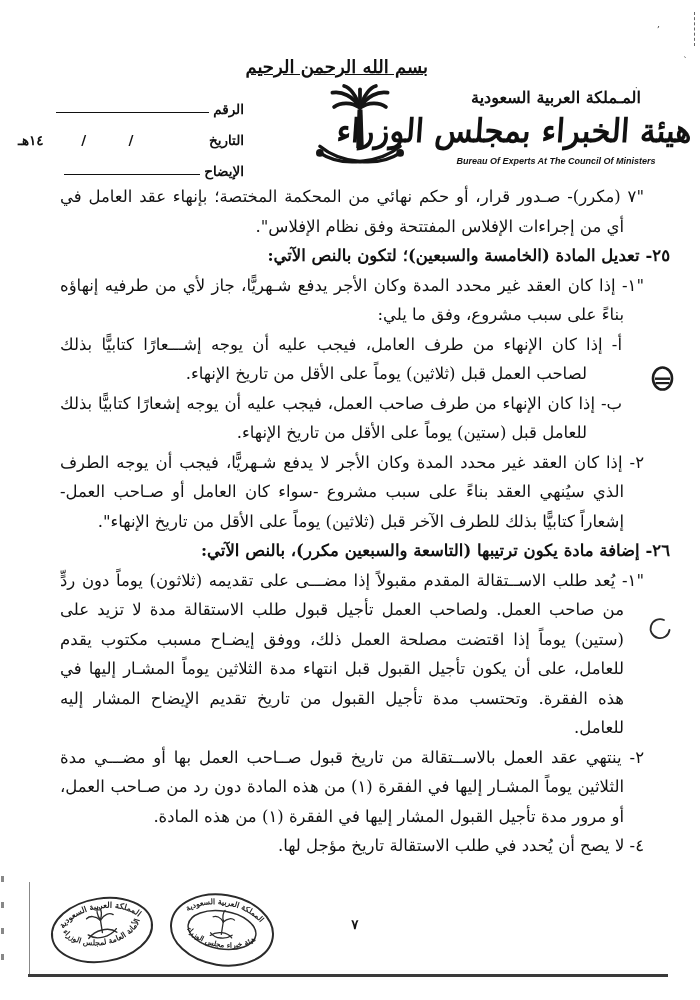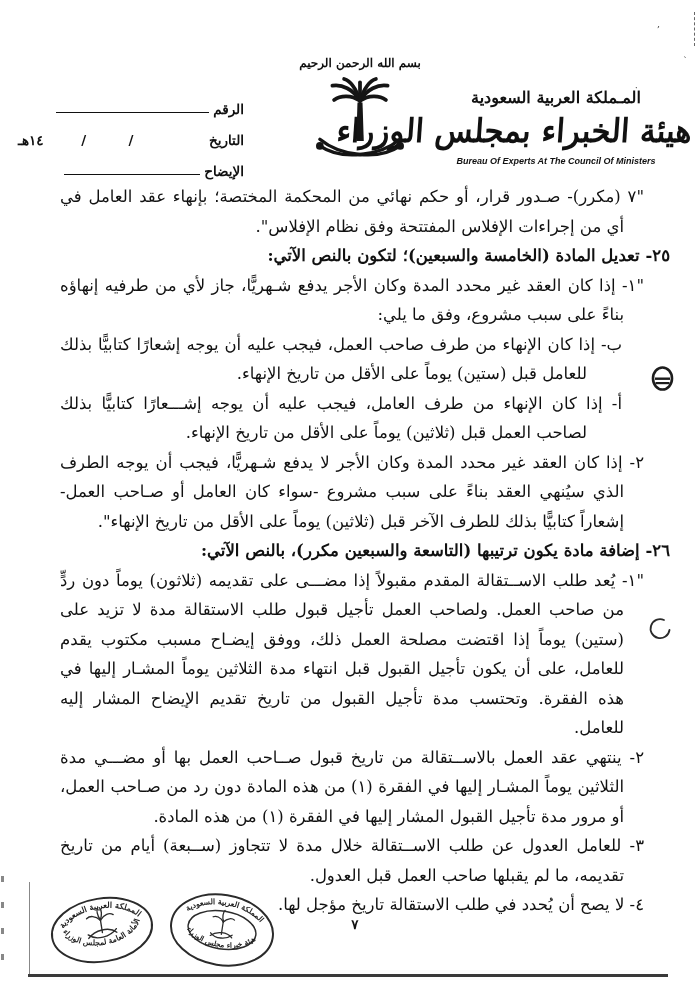--- a/index.html
+++ b/index.html
@@ -7,21 +7,21 @@
     position:relative;width:700px;height:1000px;margin:0 auto;
     background:#fff;overflow:hidden;
     font-family:"DejaVu Serif","Liberation Serif",serif;color:#111;
   }
   
   .hdr-right{position:absolute;top:88px;right:8px;width:272px;text-align:center;direction:rtl;}
   .kingdom{font-size:16px;font-weight:bold;letter-spacing:0px;}
   .callig{font-size:31px;font-weight:bold;line-height:1.5;transform:skewX(-4deg) scaleY(1.05);white-space:nowrap;}
   .bureau-en{font-family:"Liberation Sans",sans-serif;font-size:9px;font-weight:bold;margin-top:2px;white-space:nowrap;font-style:italic;}
   .hdr-center{position:absolute;top:56px;left:292px;width:136px;text-align:center;}
-  .bismillah{font-size:12px;font-weight:bold;direction:rtl;white-space:nowrap;}
+  .bismillah{font-size:18px;font-weight:bold;direction:rtl;white-space:nowrap;text-decoration:underline;}
   .emblem-svg{margin-top:4px;}
   .hdr-fields{position:absolute;top:86px;left:16px;width:228px;direction:rtl;font-weight:bold;font-size:13.5px;}
   .field-row{display:flex;align-items:flex-end;height:31px;}
   .f-label{white-space:nowrap;padding-left:4px;}
   .f-line{flex:1;border-bottom:1.7px solid #111;margin-bottom:4px;}
   .row-num{padding-left:40px;}
   .row-att{padding-left:48px;}
   .date-vals{white-space:pre;font-weight:bold;flex:1;text-align:left;padding-left:2px;}
   
   .body-text{
@@ -95,27 +95,26 @@
     <div class="field-row row-att">
       <span class="f-label">الإيضاح</span>
       <span class="f-line"></span>
     </div>
   </div>
 
   <div class="body-text">
       <div class="para main">"٧ (مكرر)- صـدور قرار، أو حكم نهائي من المحكمة المختصة؛ بإنهاء عقد العامل في أي من إجراءات الإفلاس المفتتحة وفق نظام الإفلاس".</div>
       <div class="para heading bold">٢٥- تعديل المادة (الخامسة والسبعين)؛ لتكون بالنص الآتي:</div>
       <div class="para main">"١- إذا كان العقد غير محدد المدة وكان الأجر يدفع شـهريًّا، جاز لأي من طرفيه إنهاؤه بناءً على سبب مشروع، وفق ما يلي:</div>
+      <div class="para sub">أ- إذا كان الإنهاء من طرف العامل، فيجب عليه أن يوجه إشـــعارًا كتابيًّا بذلك لصاحب العمل قبل (ثلاثين) يوماً على الأقل من تاريخ الإنهاء.</div>
       <div class="para sub">ب- إذا كان الإنهاء من طرف صاحب العمل، فيجب عليه أن يوجه إشعارًا كتابيًّا بذلك للعامل قبل (ستين) يوماً على الأقل من تاريخ الإنهاء.</div>
-      <div class="para sub">أ- إذا كان الإنهاء من طرف العامل، فيجب عليه أن يوجه إشـــعارًا كتابيًّا بذلك لصاحب العمل قبل (ثلاثين) يوماً على الأقل من تاريخ الإنهاء.</div>
       <div class="para main">٢- إذا كان العقد غير محدد المدة وكان الأجر لا يدفع شـهريًّا، فيجب أن يوجه الطرف الذي سيُنهي العقد بناءً على سبب مشروع -سواء كان العامل أو صـاحب العمل- إشعاراً كتابيًّا بذلك للطرف الآخر قبل (ثلاثين) يوماً على الأقل من تاريخ الإنهاء".</div>
       <div class="para heading bold">٢٦- إضافة مادة يكون ترتيبها (التاسعة والسبعين مكرر)، بالنص الآتي:</div>
       <div class="para main">"١- يُعد طلب الاســتقالة المقدم مقبولاً إذا مضـــى على تقديمه (ثلاثون) يوماً دون ردٍّ من صاحب العمل. ولصاحب العمل تأجيل قبول طلب الاستقالة مدة لا تزيد على (ستين) يوماً إذا اقتضت مصلحة العمل ذلك، ووفق إيضـاح مسبب مكتوب يقدم للعامل، على أن يكون تأجيل القبول قبل انتهاء مدة الثلاثين يوماً المشـار إليها في هذه الفقرة. وتحتسب مدة تأجيل القبول من تاريخ تقديم الإيضاح المشار إليه للعامل.</div>
       <div class="para main">٢- ينتهي عقد العمل بالاســتقالة من تاريخ قبول صــاحب العمل بها أو مضـــي مدة الثلاثين يوماً المشـار إليها في الفقرة (١) من هذه المادة دون رد من صـاحب العمل، أو مرور مدة تأجيل القبول المشار إليها في الفقرة (١) من هذه المادة.</div>
-      <div class="para main">٣- للعامل العدول عن طلب الاســتقالة خلال مدة لا تتجاوز (ســبعة) أيام من تاريخ تقديمه، ما لم يقبلها صاحب العمل قبل العدول.</div>
       <div class="para main">٤- لا يصح أن يُحدد في طلب الاستقالة تاريخ مؤجل لها.</div>
     </div>
 
   <div class="dash-top-right"></div>
   <span class="speck" style="top:24px;right:40px;">’</span>
   <span class="speck" style="top:55px;right:12px;">`</span>
   <span class="speck" style="top:82px;right:62px;">·</span>
 
   <svg class="punch" width="23" height="27" viewBox="0 0 23 27">
     <ellipse cx="11.5" cy="13.5" rx="9.5" ry="11" fill="none" stroke="#1d1d1d" stroke-width="2.6"></ellipse>

